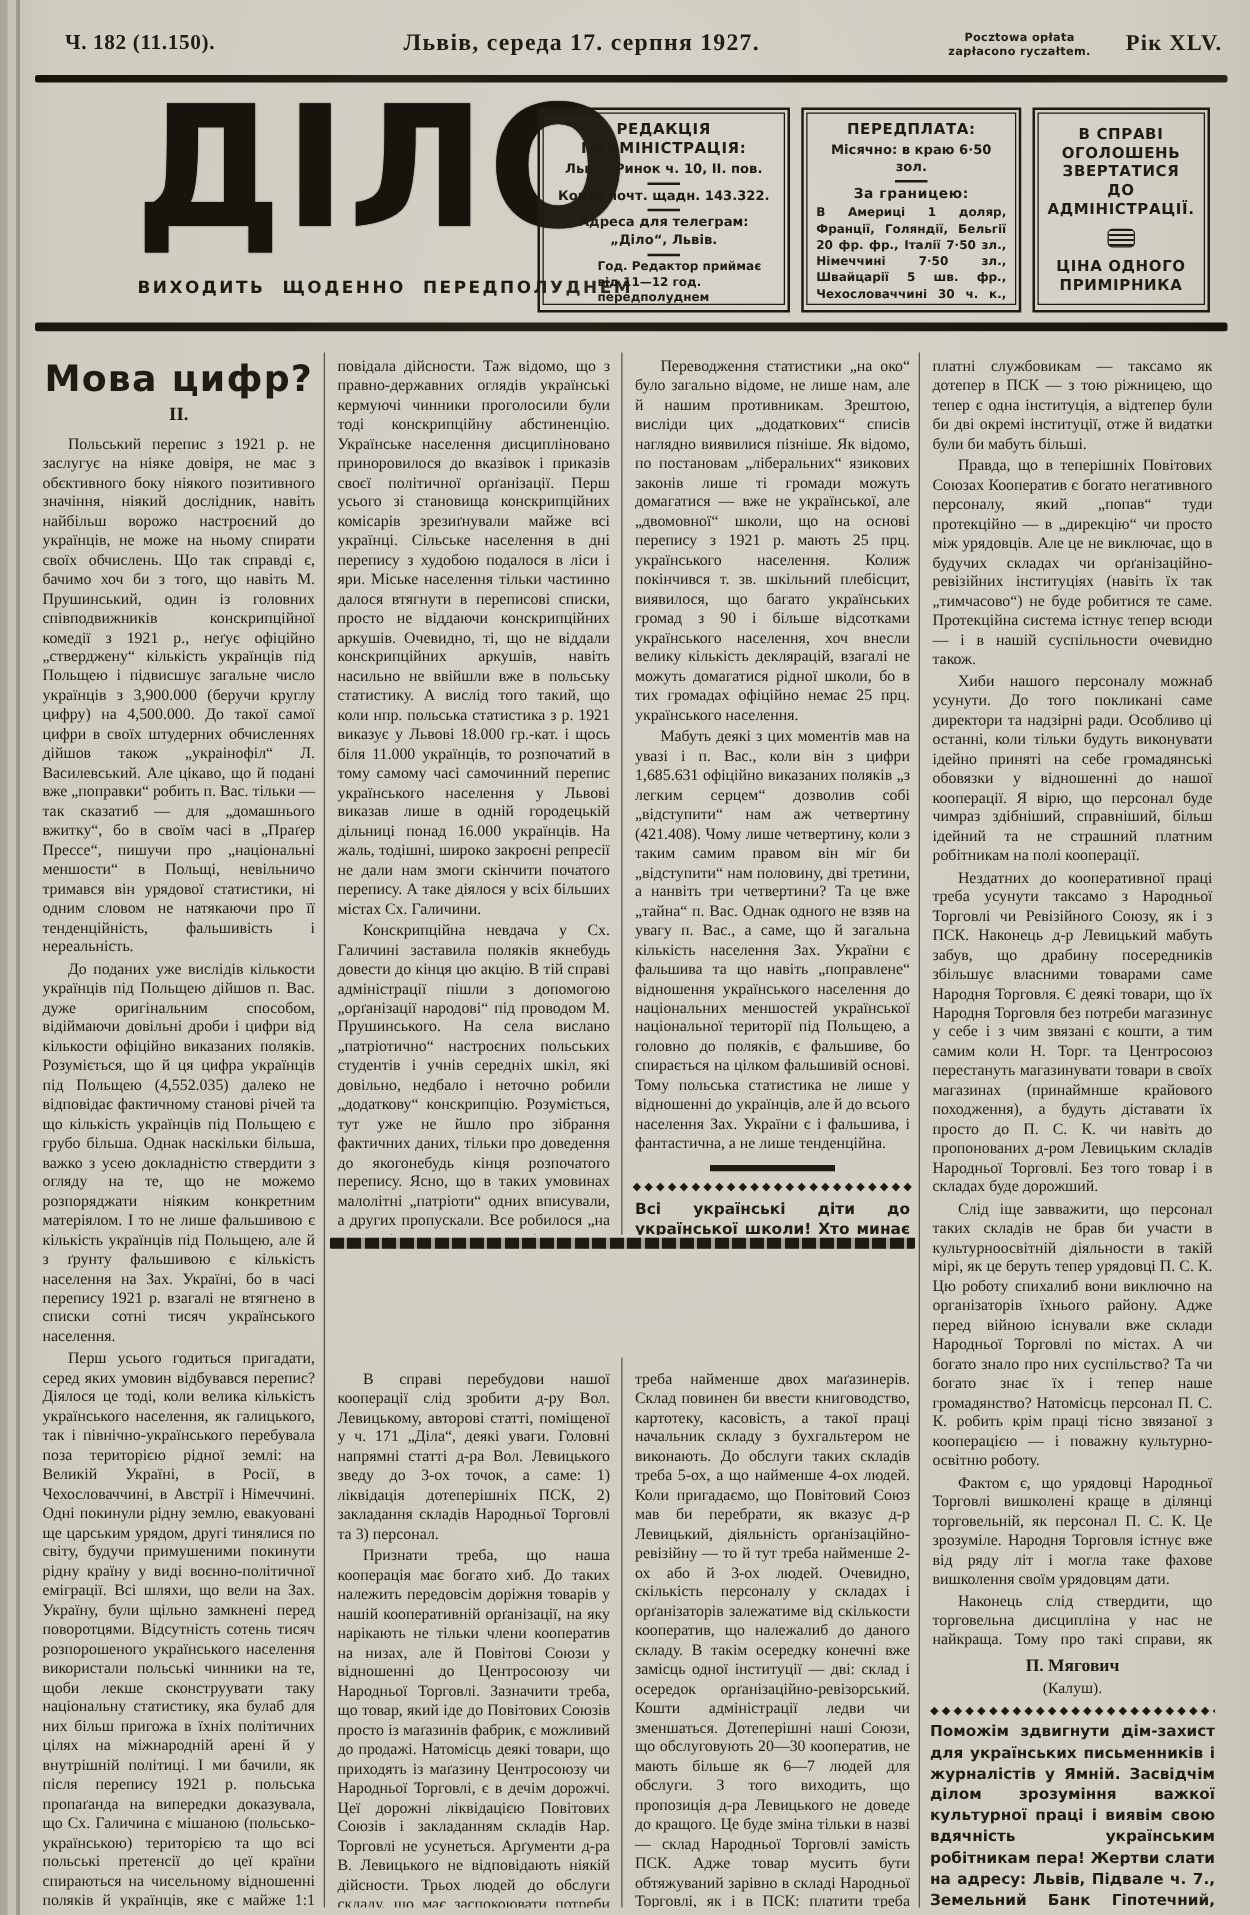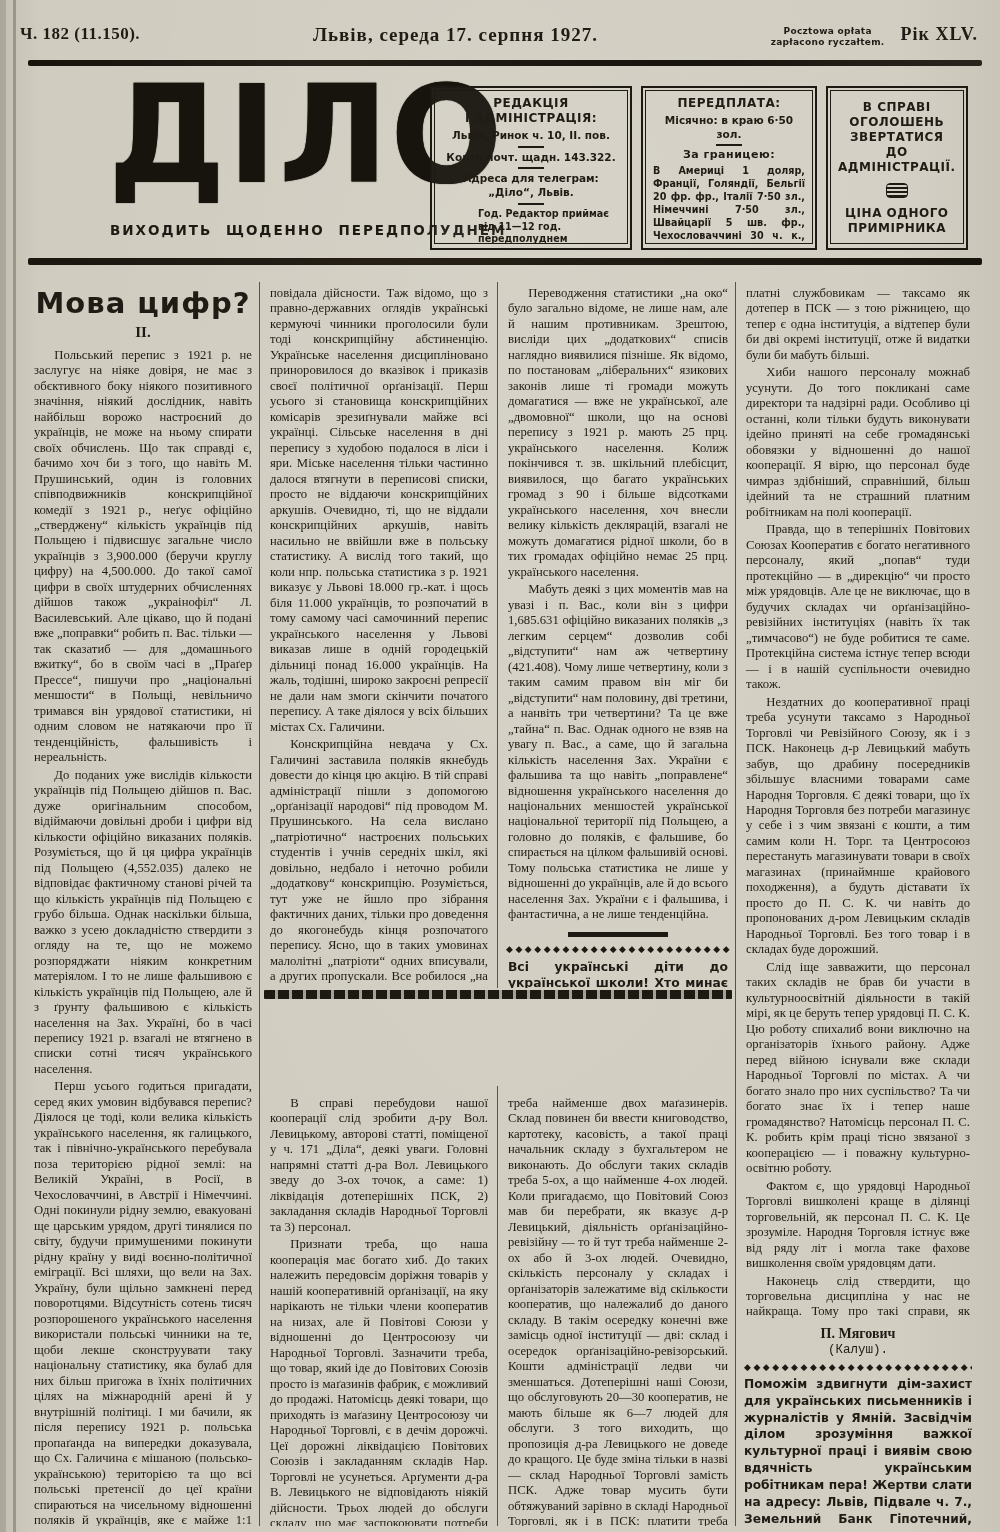--- a/index.html
+++ b/index.html
@@ -7,21 +7,21 @@
     position:relative;width:1000px;height:1532px;margin:0 auto;overflow:hidden;
     background:
       radial-gradient(ellipse at 50% 30%, rgba(255,255,250,0.10), rgba(0,0,0,0) 60%),
       linear-gradient(90deg, #c3bfb1 0, #d0ccc0 4%, #d2cec2 90%, #c9c5b8 100%);
     background-color:#cfcbbf;
     color:#201c15;
     font-family:"Liberation Serif","DejaVu Serif",serif;
   }
   .abs{position:absolute;}
   
-  .dateline{top:24px;left:20px;right:22px;display:flex;align-items:flex-start;}
+  .dateline{top:24px;left:52px;right:22px;display:flex;align-items:flex-start;gap:12px;}
   .issue-no{font-weight:700;font-size:17px;letter-spacing:0.5px;}
   .date-center{flex:1;text-align:center;font-weight:700;font-size:19px;letter-spacing:1px;}
   .postal{font-family:"DejaVu Sans",sans-serif;font-weight:700;font-size:9px;line-height:1.2;text-align:center;margin:2px 16px 0 0;letter-spacing:0.3px;}
   .volume{font-weight:700;font-size:18px;letter-spacing:1px;}
   .rule-top{top:60px;left:28px;right:18px;height:6px;border-radius:2px;
     background:linear-gradient(90deg,#17130d 0,#241f17 30%,#17130d 70%,#2a251c 100%);}
   
   .logo{top:66px;left:108px;font-family:"DejaVu Sans",sans-serif;font-weight:900;
     font-size:132px;line-height:1.05;letter-spacing:2px;color:#17130d;
     transform:scaleY(1.02);text-shadow:0 0 1px #17130d;}
@@ -52,21 +52,21 @@
   .art1-part{font-weight:700;font-size:15px;text-align:center;margin-bottom:6px;}
   .end-rule{width:100px;height:5px;background:#1d1913;margin:9px auto 8px auto;}
   .diamonds{white-space:nowrap;overflow:hidden;font-size:9px;letter-spacing:2.5px;color:#1d1913;line-height:1;margin:2px 0;}
   .notice-text{font-family:"DejaVu Sans",sans-serif;font-weight:700;font-size:12.3px;line-height:1.35;text-align:justify;padding:3px 2px;}
   .blockstrip{height:9px;overflow:hidden;border-radius:1px;
     background:repeating-linear-gradient(90deg,#1d1913 0 11px,rgba(29,25,19,0.25) 11px 14px);}
   .a2-head{text-align:center;}
   .a2-title{font-size:35px;line-height:1.05;font-weight:400;letter-spacing:0.5px;margin-top:8px;}
   .a2-sub{font-family:"DejaVu Sans",sans-serif;font-weight:700;font-size:14.5px;margin-top:8px;letter-spacing:0.3px;}
   .sig{text-align:center;font-weight:700;font-size:14px;}
-  .sig-place{text-align:center;font-size:12.5px;margin-top:1px;font-family:Liberation Mono, monospace;}
+  .sig-place{text-align:center;font-size:12.5px;margin-top:1px;}
   .appeal{font-family:"DejaVu Sans",sans-serif;font-weight:700;font-size:12.2px;line-height:1.38;text-align:justify;padding:2px 0;}
   .scan-edge{left:13px;top:0;bottom:0;width:3px;background:rgba(40,34,24,0.28);}
   .scan-edge2{left:0;top:0;bottom:0;width:6px;background:rgba(40,34,24,0.15);}
 </style>
 </head>
 <body>
 
 <div class="page">
 
   <div class="abs scan-edge2"></div>
@@ -159,22 +159,22 @@
     <p>В справі перебудови нашої кооперації слід зробити д-ру Вол. Левицькому, авторові статті, поміщеної у ч. 171 „Діла“, деякі уваги. Головні напрямні статті д-ра Вол. Левицького зведу до 3-ох точок, а саме: 1) ліквідація дотеперішніх ПСК, 2) закладання складів Народньої Торговлі та 3) персонал.</p>
     <p>Признати треба, що наша кооперація має богато хиб. До таких належить передовсім доріжня товарів у нашій кооперативній орґанізації, на яку нарікають не тільки члени кооператив на низах, але й Повітові Союзи у відношенні до Центросоюзу чи Народньої Торговлі. Зазначити треба, що товар, який іде до Повітових Союзів просто із маґазинів фабрик, є можливий до продажі. Натомісць деякі товари, що приходять із маґазину Центросоюзу чи Народньої Торговлі, є в дечім дорожчі. Цеї дорожні ліквідацією Повітових Союзів і закладанням складів Нар. Торговлі не усунеться. Арґументи д-ра В. Левицького не відповідають ніякій дійсности. Трьох людей до обслуги складу, що має заспокоювати потреби 20—30 кооператив, є безумовно за мало. В такім складі по-</p>
   </div>
 
   <div class="abs col" style="left:506px;top:1094px;width:224px;height:432px;">
     <p class="noind">треба найменше двох маґазинерів. Склад повинен би ввести книговодство, картотеку, касовість, а такої праці начальник складу з бухгальтером не виконають. До обслуги таких складів треба 5-ох, а що найменше 4-ох людей. Коли пригадаємо, що Повітовий Союз мав би перебрати, як вказує д-р Левицький, діяльність орґанізаційно-ревізійну — то й тут треба найменше 2-ох або й 3-ох людей. Очевидно, скількість персоналу у складах і орґанізаторів залежатиме від скількости кооператив, що належалиб до даного складу. В такім осередку конечні вже замісць одної інституції — дві: склад і осередок орґанізаційно-ревізорський. Кошти адміністрації ледви чи зменшаться. Дотеперішні наші Союзи, що обслуговують 20—30 кооператив, не мають більше як 6—7 людей для обслуги. З того виходить, що пропозиція д-ра Левицького не доведе до кращого. Це буде зміна тільки в назві — склад Народньої Торговлі замість ПСК. Адже товар мусить бути обтяжуваний зарівно в складі Народньої Торговлі, як і в ПСК: платити треба льокаль, чинш, світло, опал,</p>
   </div>
 
   <div class="abs col" style="left:744px;top:284px;width:228px;height:1034px;">
     <p class="noind">платні службовикам — таксамо як дотепер в ПСК — з тою ріжницею, що тепер є одна інституція, а відтепер були би дві окремі інституції, отже й видатки були би мабуть більші.</p>
+    <p>Правда, що в теперішніх Повітових Союзах Кооператив є богато негативного персоналу, який „попав“ туди протекційно — в „дирекцію“ чи просто між урядовців. Але це не виключає, що в будучих складах чи орґанізаційно-ревізійних інституціях (навіть їх так „тимчасово“) не буде робитися те саме. Протекційна система істнує тепер всюди — і в нашій суспільности очевидно також.</p>
     <p>Хиби нашого персоналу можнаб усунути. До того покликані саме директори та надзірні ради. Особливо ці останні, коли тільки будуть виконувати ідейно приняті на себе громадянські обовязки у відношенні до нашої кооперації. Я вірю, що персонал буде чимраз здібніший, справніший, більш ідейний та не страшний платним робітникам на полі кооперації.</p>
-    <p>Правда, що в теперішніх Повітових Союзах Кооператив є богато негативного персоналу, який „попав“ туди протекційно — в „дирекцію“ чи просто між урядовців. Але це не виключає, що в будучих складах чи орґанізаційно-ревізійних інституціях (навіть їх так „тимчасово“) не буде робитися те саме. Протекційна система істнує тепер всюди — і в нашій суспільности очевидно також.</p>
     <p>Нездатних до кооперативної праці треба усунути таксамо з Народньої Торговлі чи Ревізійного Союзу, як і з ПСК. Наконець д-р Левицький мабуть забув, що драбину посередників збільшує власними товарами саме Народня Торговля. Є деякі товари, що їх Народня Торговля без потреби магазинує у себе і з чим звязані є кошти, а тим самим коли Н. Торг. та Центросоюз перестануть магазинувати товари в своїх магазинах (принаймнше крайового походження), а будуть діставати їх просто до П. С. К. чи навіть до пропонованих д-ром Левицьким складів Народньої Торговлі. Без того товар і в складах буде дорожший.</p>
     <p>Слід іще завважити, що персонал таких складів не брав би участи в культурноосвітній діяльности в такій мірі, як це беруть тепер урядовці П. С. К. Цю роботу спихалиб вони виключно на організаторів їхнього району. Адже перед війною існували вже склади Народньої Торговлі по містах. А чи богато знало про них суспільство? Та чи богато знає їх і тепер наше громадянство? Натомісць персонал П. С. К. робить крім праці тісно звязаної з кооперацією — і поважну культурно-освітню роботу.</p>
     <p>Фактом є, що урядовці Народньої Торговлі вишколені краще в ділянці торговельній, як персонал П. С. К. Це зрозуміле. Народня Торговля істнує вже від ряду літ і могла таке фахове вишколення своїм урядовцям дати.</p>
     <p>Наконець слід ствердити, що торговельна дисципліна у нас не найкраща. Тому про такі справи, як евентуальне знесення П. С. К., треба писати дуже обережно, аби не потерпіли на тому ні поодинокі П. С. К., ні Центросоюз, ні Народня Торговля.</p>
   </div>
 
   <div class="abs" style="left:744px;top:1326px;width:228px;height:200px;overflow:hidden;">
     <div class="sig">П. Мягович</div>
     <div class="sig-place">(Калуш).</div>
     <div class="diamonds" style="margin-top:6px;">◆◆◆◆◆◆◆◆◆◆◆◆◆◆◆◆◆◆◆◆◆◆◆◆◆◆◆◆◆◆◆◆◆◆◆◆◆◆◆◆</div>

